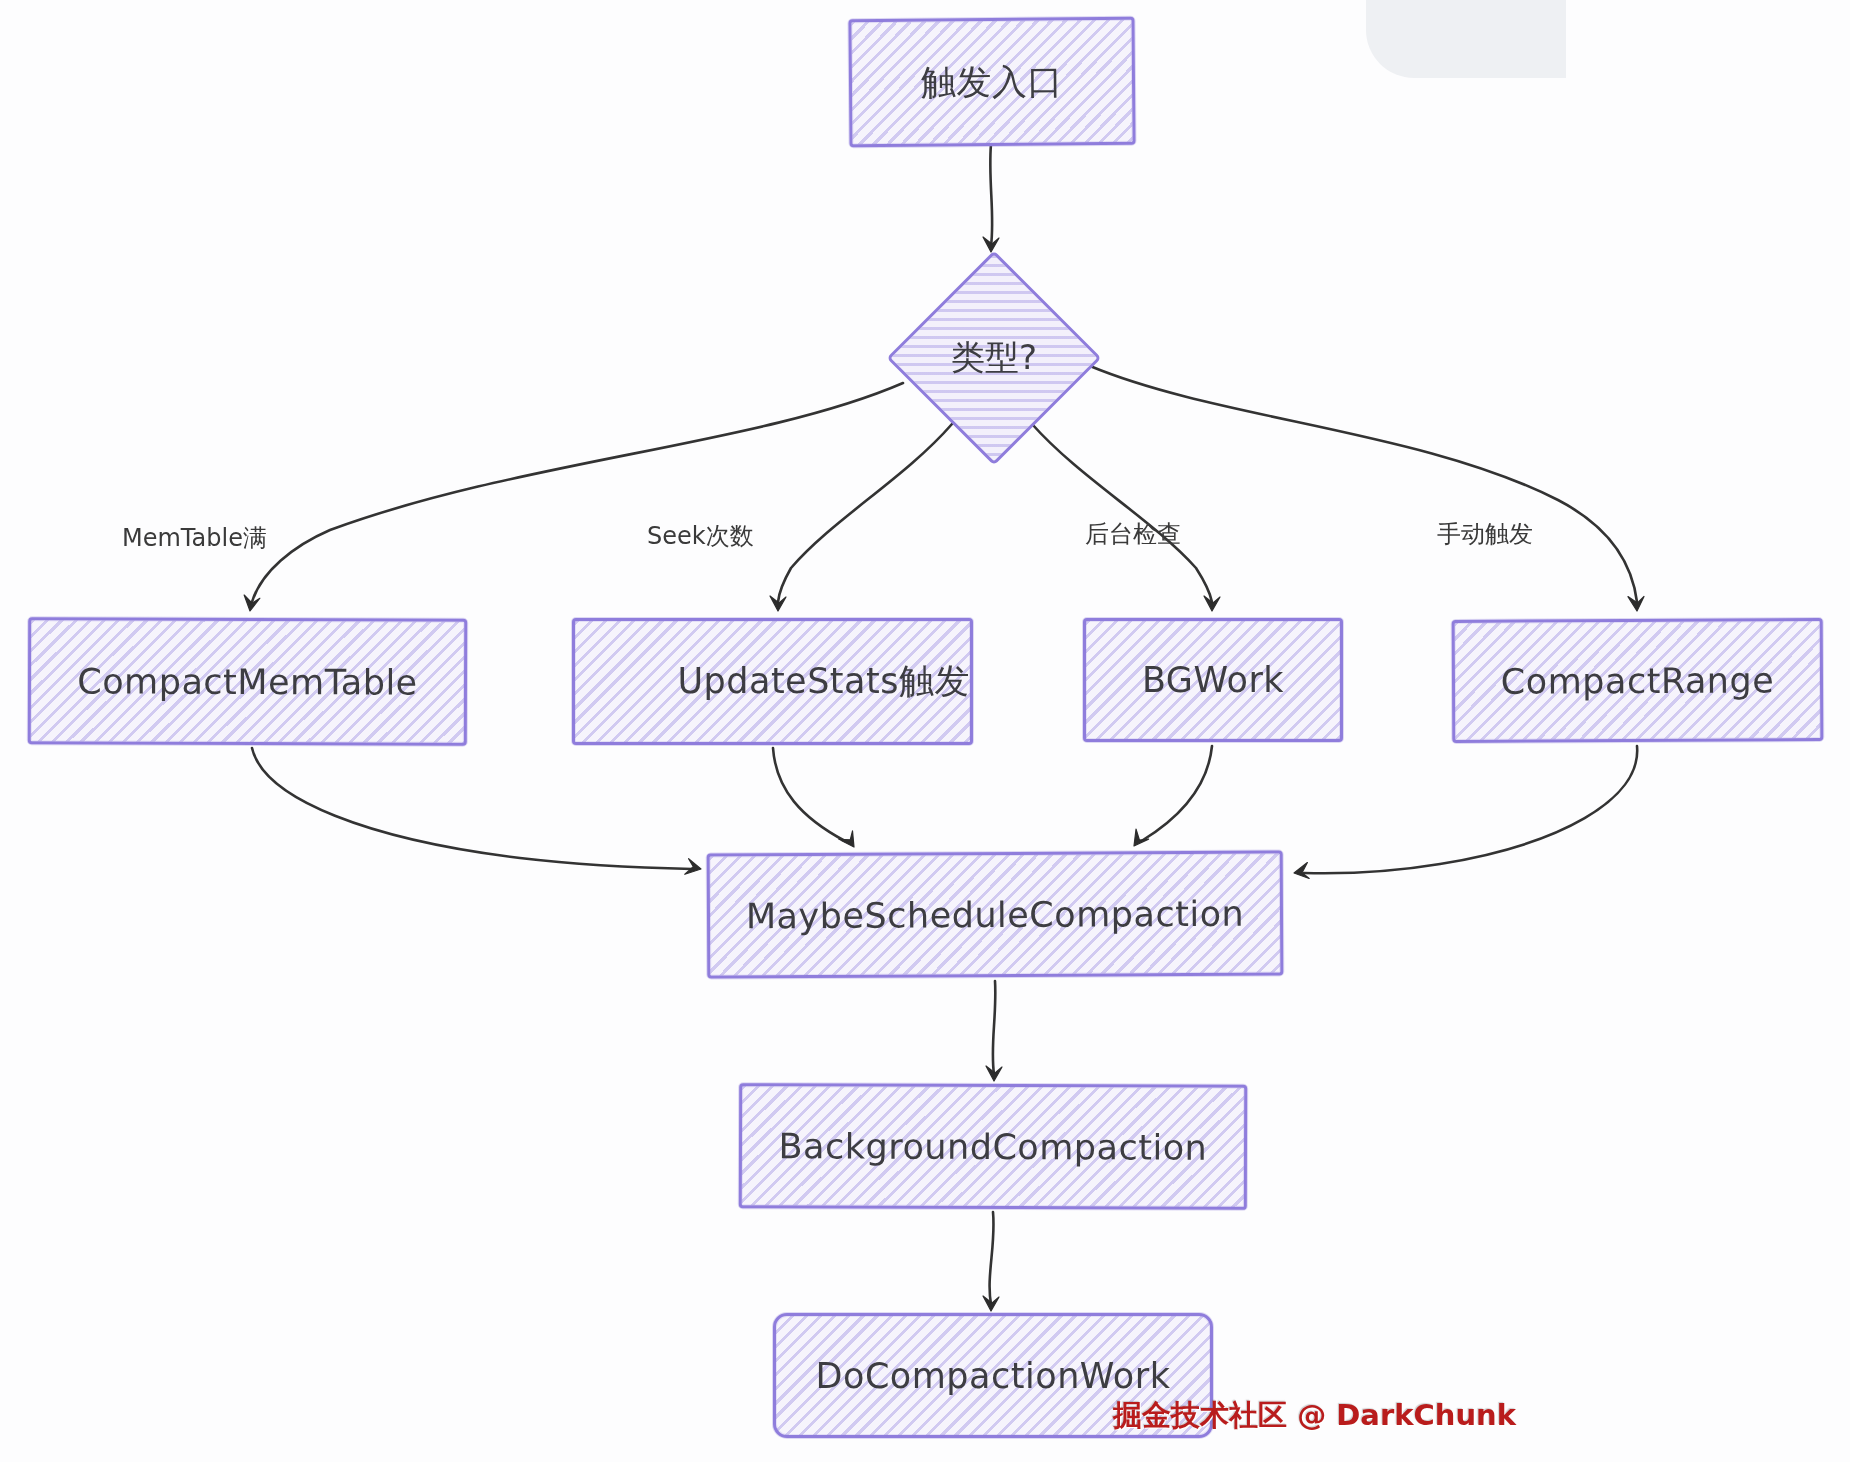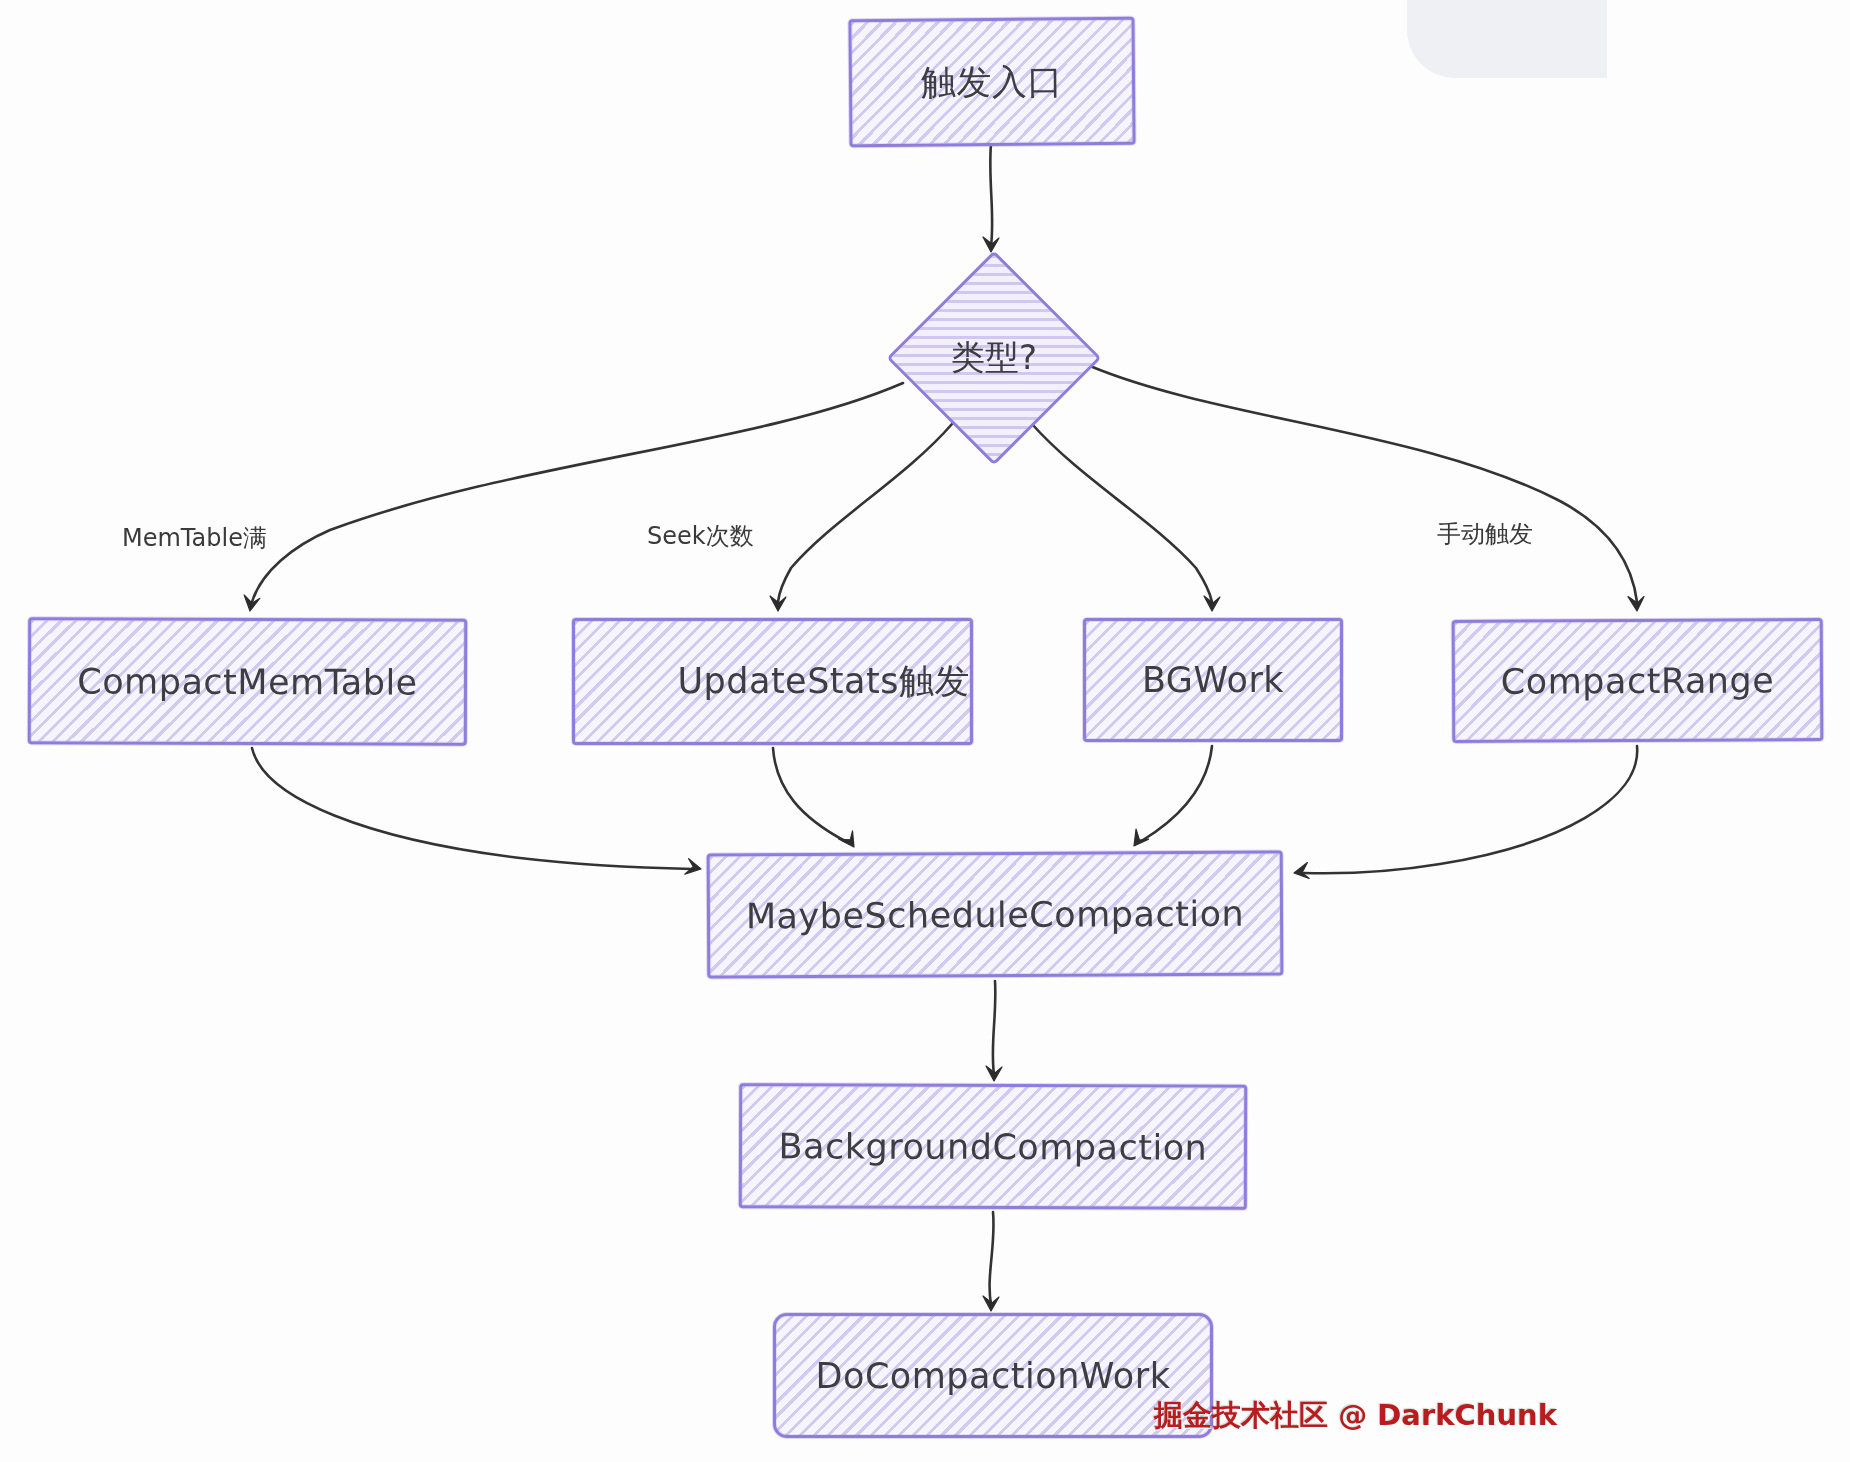--- a/index.html
+++ b/index.html
@@ -2,21 +2,21 @@
 <html><head>
 <meta charset="utf-8">
 <style>
   html,body{margin:0;padding:0;}
   body{
     width:1850px;height:1462px;
     background:#fdfdfe;
     font-family:"DejaVu Sans","Liberation Sans",sans-serif;
     overflow:hidden;
   }
-  #canvas{position:relative;width:1532px;height:1462px;padding-left:41px;}
+  #canvas{position:relative;width:1532px;height:1462px;}
   #edges-svg{position:absolute;left:0;top:0;z-index:1;pointer-events:none;}
   .edge{stroke:#333333;stroke-width:2.6;fill:none;stroke-linecap:round;}
   .ahead{fill:#2c2c2c;stroke:#2c2c2c;stroke-width:1.2;stroke-linejoin:round;}
 
   .node{
     position:absolute;z-index:2;
     display:flex;align-items:center;justify-content:center;
     background-color:#f6f4fc;
     background-image:repeating-linear-gradient(135deg,
       rgba(158,144,226,0.42) 0px, rgba(158,144,226,0.42) 3px,
@@ -129,20 +129,21 @@
   <div class="node" style="left:849px;top:18px;width:280px;height:122px;transform:rotate(-0.5deg);">
     <span>触发入口</span>
   </div>
 
   <div class="diamond" style="left:918px;top:282px;">
     <span class="dlabel">类型?</span>
   </div>
 
   <div class="edge-label" style="left:122px;top:522px;">MemTable满</div>
   <div class="edge-label" style="left:647px;top:520px;">Seek次数</div>
+  <div class="edge-label" style="left:1085px;top:518px;">后台检查</div>
   <div class="edge-label" style="left:1437px;top:518px;">手动触发</div>
 
   <div class="node" style="left:28px;top:618px;width:433px;height:121px;transform:rotate(0.2deg);">
     <span>CompactMemTable</span>
   </div>
 
   <div class="node" style="left:572px;top:618px;width:395px;height:121px;justify-content:flex-end;">
     <span>UpdateStats触发</span>
   </div>
 

